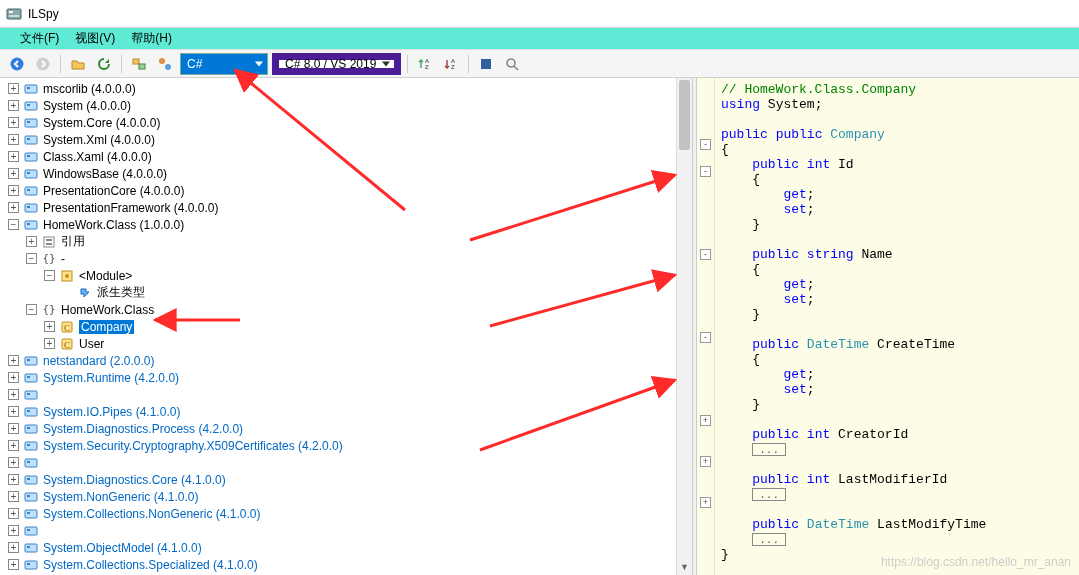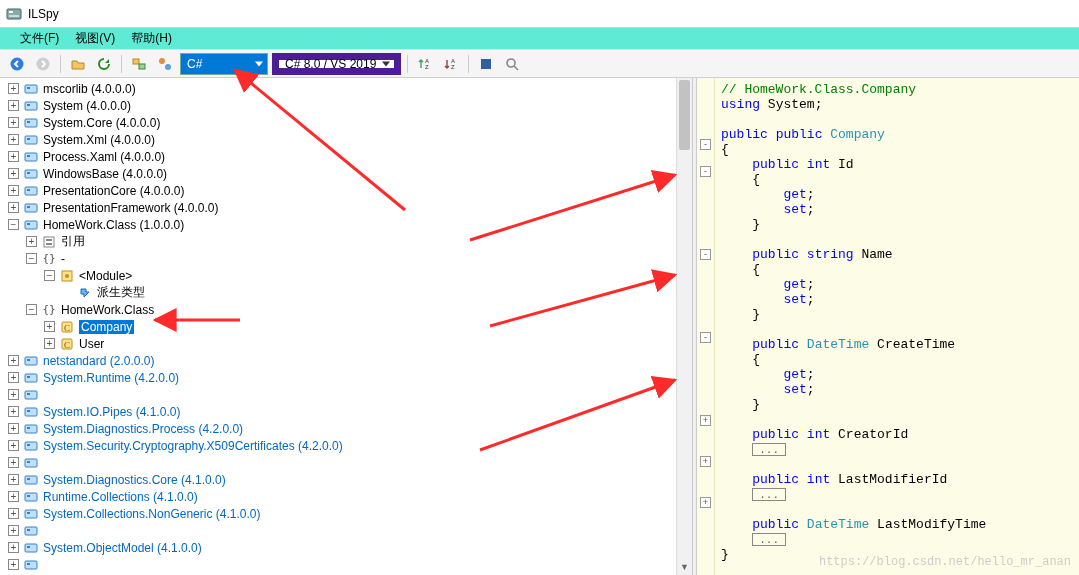--- a/index.html
+++ b/index.html
@@ -55,21 +55,21 @@
   
   .vscroll { position:absolute; right:0; top:0; bottom:0; width:16px; background:#f1f1f1; border-left:1px solid #ddd;}
   .vscroll .thumb { position:absolute; left:2px; right:2px; top:2px; height:70px; background:#c2c2c2; border-radius:2px;}
   .vscroll .arr { position:absolute; left:0; right:0; height:16px; display:flex; align-items:center; justify-content:center; font-size:9px; color:#666;}
   .vscroll .arr.up{ top:0;} .vscroll .arr.down{ bottom:0;}
 
   
   .arrows { position:absolute; inset:0; pointer-events:none; z-index: 50; }
 
   
-  .watermark { position:absolute; right:8px; bottom:6px; color:#ccc; font-size:12px; font-family: Liberation Mono, monospace; z-index:60; pointer-events:none;margin-top:33px;}
+  .watermark { position:absolute; right:8px; bottom:6px; color:#ccc; font-size:12px; font-family: Liberation Sans, sans-serif; z-index:60; pointer-events:none;margin-top:33px;}
 </style>
 </head>
 <body>
 
 <div class="titlebar">
   <span class="app-icon">
     <svg width="16" height="16" viewBox="0 0 16 16">
         <rect x="1" y="3" width="14" height="10" rx="1" fill="#8aa" stroke="#466"></rect>
         <rect x="3" y="5" width="4" height="2" fill="#fff"></rect>
         <rect x="3" y="9" width="10" height="2" fill="#fff" opacity=".6"></rect>
@@ -216,21 +216,21 @@
         <li>
           <div class="row">
             <span class="sp" style="width: 6px;"></span>
             <span class="toggle">+</span>
             <span class="ic">
               <svg width="14" height="14" viewBox="0 0 14 14">
                 <rect x="1" y="3" width="12" height="8" rx="1" fill="#bde0ff" stroke="#3b82c4"></rect>
                 <rect x="3" y="5" width="3" height="2" fill="#3b82c4"></rect>
               </svg>
             </span>
-            <span class="txt">Process.Xaml (4.0.0.0)</span>
+            <span class="txt">Class.Xaml (4.0.0.0)</span>
           </div>
         </li>
         <li>
           <div class="row">
             <span class="sp" style="width: 6px;"></span>
             <span class="toggle">+</span>
             <span class="ic">
               <svg width="14" height="14" viewBox="0 0 14 14">
                 <rect x="1" y="3" width="12" height="8" rx="1" fill="#bde0ff" stroke="#3b82c4"></rect>
                 <rect x="3" y="5" width="3" height="2" fill="#3b82c4"></rect>
@@ -468,21 +468,21 @@
         <li>
           <div class="row">
             <span class="sp" style="width: 6px;"></span>
             <span class="toggle">+</span>
             <span class="ic">
               <svg width="14" height="14" viewBox="0 0 14 14">
                 <rect x="1" y="3" width="12" height="8" rx="1" fill="#bde0ff" stroke="#3b82c4"></rect>
                 <rect x="3" y="5" width="3" height="2" fill="#3b82c4"></rect>
               </svg>
             </span>
-            <span class="txt link">Runtime.Collections (4.1.0.0)</span>
+            <span class="txt link">System.NonGeneric (4.1.0.0)</span>
           </div>
         </li>
         <li>
           <div class="row">
             <span class="sp" style="width: 6px;"></span>
             <span class="toggle">+</span>
             <span class="ic">
               <svg width="14" height="14" viewBox="0 0 14 14">
                 <rect x="1" y="3" width="12" height="8" rx="1" fill="#bde0ff" stroke="#3b82c4"></rect>
                 <rect x="3" y="5" width="3" height="2" fill="#3b82c4"></rect>
@@ -519,20 +519,21 @@
         <li>
           <div class="row">
             <span class="sp" style="width: 6px;"></span>
             <span class="toggle">+</span>
             <span class="ic">
               <svg width="14" height="14" viewBox="0 0 14 14">
                 <rect x="1" y="3" width="12" height="8" rx="1" fill="#bde0ff" stroke="#3b82c4"></rect>
                 <rect x="3" y="5" width="3" height="2" fill="#3b82c4"></rect>
               </svg>
             </span>
+            <span class="txt link">System.Collections.Specialized (4.1.0.0)</span>
           </div>
         </li>
       </ul>
     <div class="vscroll">
       <div class="arr up">▲</div>
       <div class="thumb"></div>
       <div class="arr down">▼</div>
     </div>
   </div>
 

